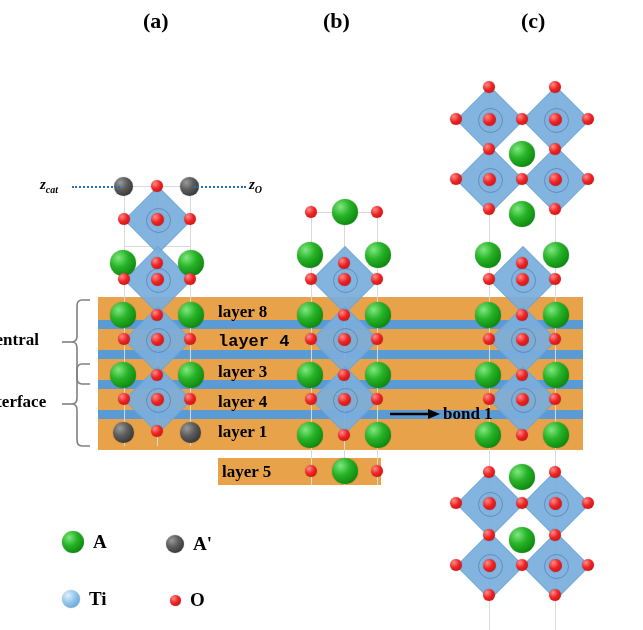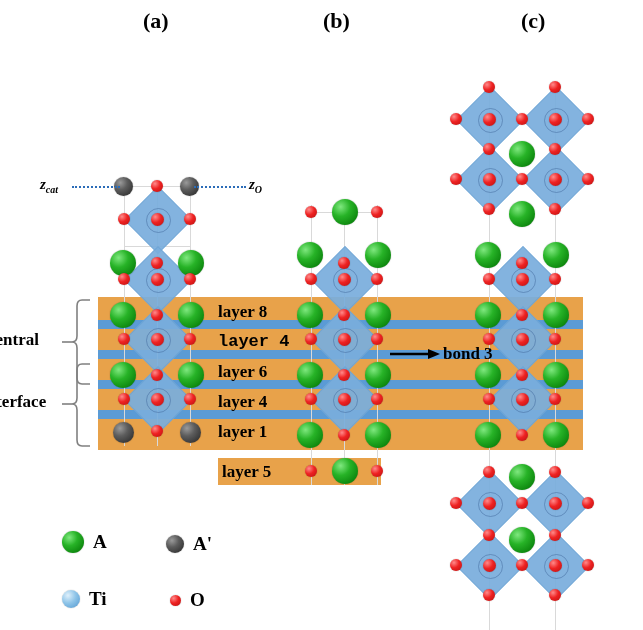--- a/index.html
+++ b/index.html
@@ -290,31 +290,31 @@
     <div class="atom atom-O" style="left:516px;top:559px;width:12px;height:12px;"></div>
     <div class="atom atom-O" style="left:549px;top:559px;width:13px;height:13px;"></div>
     <div class="atom atom-O" style="left:582px;top:559px;width:12px;height:12px;"></div>
 
     <div class="atom atom-O" style="left:483px;top:589px;width:12px;height:12px;"></div>
     <div class="atom atom-O" style="left:549px;top:589px;width:12px;height:12px;"></div>
   </div>
 
   <div class="layer-tag" style="left:218px;top:302px;">layer 8</div>
   <div class="layer-tag" style="left:218px;top:332px;font-family:Liberation Mono, monospace;">layer 4</div>
-  <div class="layer-tag" style="left:218px;top:362px;">layer 6</div>
+  <div class="layer-tag" style="left:218px;top:362px;">layer 3</div>
   <div class="layer-tag" style="left:218px;top:392px;">layer 4</div>
   <div class="layer-tag" style="left:218px;top:422px;">layer 1</div>
   <div class="layer-tag" style="left:222px;top:462px;">layer 5</div>
 
-  <div class="bond-row" style="left:390px;top:344px;">
+  <div class="bond-row" style="left:390px;top:404px;">
     <svg class="bond-arrow" width="50" height="14" viewBox="0 0 50 14">
       <line x1="0" y1="7" x2="42" y2="7" stroke="#000" stroke-width="2.6"></line>
       <polygon points="50,7 38,2 38,12" fill="#000"></polygon>
     </svg>
-    <span class="bond-lab">bond 3</span>
+    <span class="bond-lab">bond 1</span>
   </div>
 
   <svg class="brace" style="left:60px;top:298px;" width="34" height="90" viewBox="0 0 34 90">
     <path d="M30 2 H22 Q17 2 17 8 V38 Q17 44 12 44 Q17 44 17 50 V80 Q17 86 22 86 H30" fill="none" stroke="#808080" stroke-width="1.6"></path>
     <line x1="12" y1="44" x2="2" y2="44" stroke="#808080" stroke-width="1.6"></line>
   </svg>
   <svg class="brace" style="left:60px;top:362px;" width="34" height="88" viewBox="0 0 34 88">
     <path d="M30 2 H22 Q17 2 17 8 V36 Q17 42 12 42 Q17 42 17 48 V78 Q17 84 22 84 H30" fill="none" stroke="#808080" stroke-width="1.6"></path>
     <line x1="12" y1="42" x2="2" y2="42" stroke="#808080" stroke-width="1.6"></line>
   </svg>

